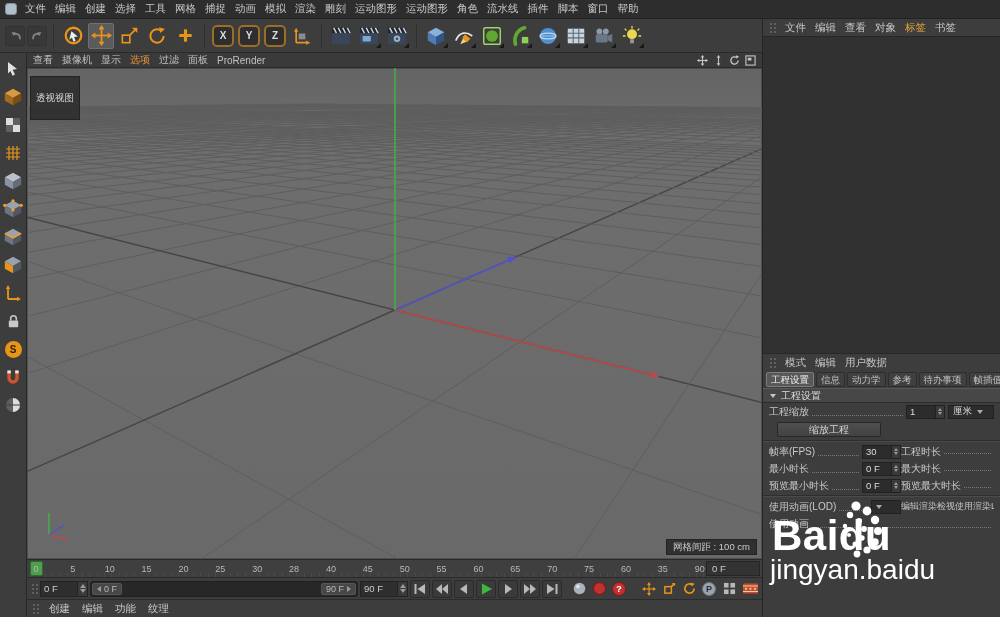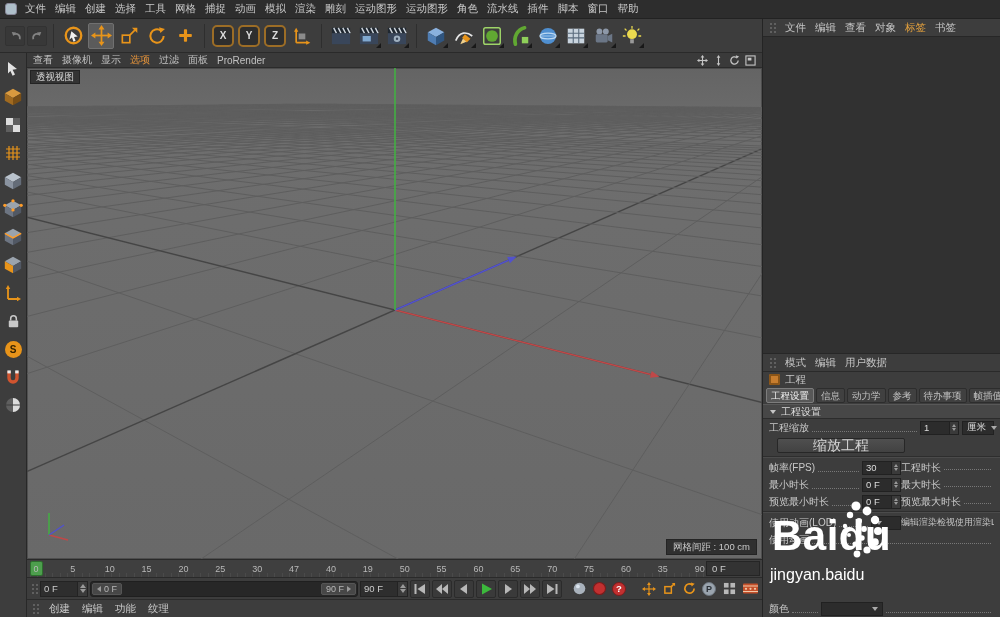--- a/index.html
+++ b/index.html
@@ -29,21 +29,21 @@
   #left-palette{width:27px;background:#3d3d3d;border-right:1px solid #282828;display:flex;flex-direction:column;align-items:center;padding-top:5px;gap:6px}
   .pbtn{width:22px;height:22px;display:flex;align-items:center;justify-content:center;flex:none}
   .snap-badge{width:17px;height:17px;border-radius:50%;background:#e8941a;color:#332200;font-weight:bold;font-size:10px;display:flex;align-items:center;justify-content:center}
 
   #center{width:735px;display:flex;flex-direction:column}
   #vp-menubar{height:15px;background:#3a3a3a;border-bottom:1px solid #2b2b2b;display:flex;align-items:center;padding:0 6px;font-size:10px;color:#c0c0c0;gap:9px}
   #vp-menubar .accent{color:#e8953a}
   .vp-view-icons{margin-left:auto;display:flex;gap:5px;align-items:center}
 
   #vp-canvas{position:relative;height:491px;background:linear-gradient(#646464,#6e6e6e 14%,#696969);overflow:hidden;box-shadow:inset 0 0 0 1px rgba(0,0,0,.25)}
-  #vp-label{position:absolute;top:2px;left:3px;background:rgba(42,42,42,.85);border:1px solid rgba(25,25,25,.6);padding:0 5px;font-size:9.5px;line-height:12px;color:#d8d8d8}
+  #vp-label{position:absolute;top:8px;left:3px;background:rgba(42,42,42,.85);border:1px solid rgba(25,25,25,.6);padding:15px 5px;font-size:9.5px;line-height:12px;color:#d8d8d8}
   #grid-spacing{position:absolute;right:5px;bottom:4px;background:#303030;border:1px solid #242424;color:#c9c9c9;font-size:9.5px;line-height:12px;padding:1px 6px}
   #vp-gizmo{position:absolute;left:14px;bottom:16px}
 
   
   #ruler{height:18px;background:#3f3f3f;border-top:1px solid #292929;position:relative;font-size:9px;color:#b8b8b8}
   #ruler:before{content:"";position:absolute;left:3px;right:58px;bottom:0;height:4px;background:repeating-linear-gradient(90deg,#4a4a4a 0 1px,transparent 1px 7.4px)}
   #frame-marker{position:absolute;left:3px;top:1px;width:13px;height:15px;background:#4d9e4d;border:1px solid #2d6e2d;border-radius:2px}
   #ruler .ticks{position:absolute;left:0;width:682px;top:0;bottom:0;display:flex;justify-content:space-between;align-items:center}
   #ruler .ticks span{width:18px;text-align:center}
   #frame-box{position:absolute;right:2px;top:1px;width:54px;height:15px;background:#333;border:1px solid #252525;font-size:9.5px;color:#ccc;display:flex;align-items:center;padding-left:5px}
@@ -87,29 +87,29 @@
   .colR{display:flex;align-items:flex-start;flex:1;overflow:hidden}
   .numbox{display:flex;height:14px;flex:none}
   .nval{width:29px;background:#2c2c2c;border:1px solid #212121;border-right:none;color:#ddd;font-size:9.5px;display:flex;align-items:center;padding-left:3px}
   .nstep{width:10px;background:#3a3a3a;border:1px solid #212121;display:flex;flex-direction:column;align-items:center;justify-content:center;gap:1px}
   .nstep .arr-up{border-bottom-width:3px;border-left-width:2.5px;border-right-width:2.5px}
   .nstep .arr-dn{border-top-width:3px;border-left-width:2.5px;border-right-width:2.5px}
   .ddown{display:flex;align-items:center;height:14px;background:#2c2c2c;border:1px solid #212121;font-size:9.5px;color:#ddd;padding:0 4px;gap:5px;flex:none}
   .caret{width:0;height:0;border-top:4px solid #aaa;border-left:3px solid transparent;border-right:3px solid transparent}
   .fdiv{height:2px;border-top:1px solid #2e2e2e;border-bottom:1px solid #4b4b4b;margin:1px 0;flex:none}
   .btn-row{height:19px;display:flex;align-items:center;padding-left:14px;flex:none}
-  .scale-btn{width:128px;height:15px;background:linear-gradient(#4f4f4f,#424242);border:1px solid #272727;border-radius:2px;color:#d6d6d6;font-size:14px;display:flex;align-items:center;justify-content:center}
+  .scale-btn{width:104px;height:15px;background:linear-gradient(#4f4f4f,#424242);border:1px solid #272727;border-radius:2px;color:#d6d6d6;font-size:10px;display:flex;align-items:center;justify-content:center}
   .hint-txt{font-size:9px;color:#c4c4c4;overflow:hidden;text-overflow:clip}
   .spacer{flex:1}
 
   
   #watermark{position:absolute;left:766px;top:496px;width:234px;height:121px;z-index:40;pointer-events:none;color:#fff}
   .wm-brand{position:absolute;left:6px;top:16px;font-size:42px;font-weight:bold;letter-spacing:.5px}
   .wm-dots{position:absolute;left:64px;top:2px}
-  .wm-site{position:absolute;left:4px;top:70px;font-size:16px}
+  .wm-site{position:absolute;left:4px;top:58px;font-size:28px}
 </style>
 </head>
 <body>
 
 <div id="menubar">
   <span class="win-icon"></span>
   <div class="menu-items">
       <span>文件</span>
       <span>编辑</span>
       <span>创建</span>
@@ -573,23 +573,23 @@
       <div id="ruler">
         <div id="frame-marker"></div>
         <div class="ticks">
               <span>0</span>
               <span>5</span>
               <span>10</span>
               <span>15</span>
               <span>20</span>
               <span>25</span>
               <span>30</span>
-              <span>47</span>
+              <span>28</span>
               <span>40</span>
-              <span>19</span>
+              <span>45</span>
               <span>50</span>
               <span>55</span>
               <span>60</span>
               <span>65</span>
               <span>70</span>
               <span>75</span>
               <span>60</span>
               <span>35</span>
               <span>90</span>
             </div>
@@ -751,24 +751,20 @@
 
   <div class="pmenu">
     <div class="handle"></div>
     <div class="menu-items">
           <span>模式</span>
           <span>编辑</span>
           <span>用户数据</span>
         </div>
   </div>
 
-  <div id="am-title">
-    <span class="gear-ic"></span>
-    <span>工程</span>
-  </div>
 
   <div id="am-tabs">
     <span class="tab active">工程设置</span>
     <span class="tab">信息</span>
     <span class="tab">动力学</span>
     <span class="tab">参考</span>
     <span class="tab">待办事项</span>
     <span class="tab">帧插值</span>
   </div>
 
@@ -780,21 +776,21 @@
   <div class="frow">
     <span>工程缩放</span>
     <span class="dots"></span>
     <span class="numbox">
       <span class="nval">1</span>
       <span class="nstep">
             <i class="arr-up"></i>
             <i class="arr-dn"></i>
           </span>
     </span>
-    <span class="ddown" style="width:32px;margin-left:3px">
+    <span class="ddown" style="width:46px;margin-left:3px">
       <span>厘米</span>
       <span class="caret"></span>
     </span>
   </div>
   <div class="btn-row">
     <button class="scale-btn">缩放工程</button>
   </div>
   <div class="fdiv"></div>
 
   <div class="frow">
@@ -862,29 +858,20 @@
       <span class="hint-txt">编辑渲染检视使用渲染LOD</span>
     </div>
   </div>
   <div class="frow">
     <span>使用动画</span>
     <span class="dots"></span>
   </div>
 
   <div class="spacer"></div>
 
-  <div class="frow">
-    <span>颜色</span>
-    <span class="dots short"></span>
-    <span class="ddown" style="width:62px">
-          <span style="flex:1"></span>
-          <span class="caret"></span>
-        </span>
-    <span class="dots"></span>
-  </div>
 </div>
 </div>
 
 <div id="watermark">
   <span class="wm-brand">Baidu</span>
   <svg class="wm-dots" width="56" height="62" viewBox="0 0 56 62">
     <g fill="#ffffff">
       <circle cx="26" cy="8" r="4.6"></circle>
         <circle cx="37" cy="13" r="4.4"></circle>
         <circle cx="45" cy="22" r="4.2"></circle>

